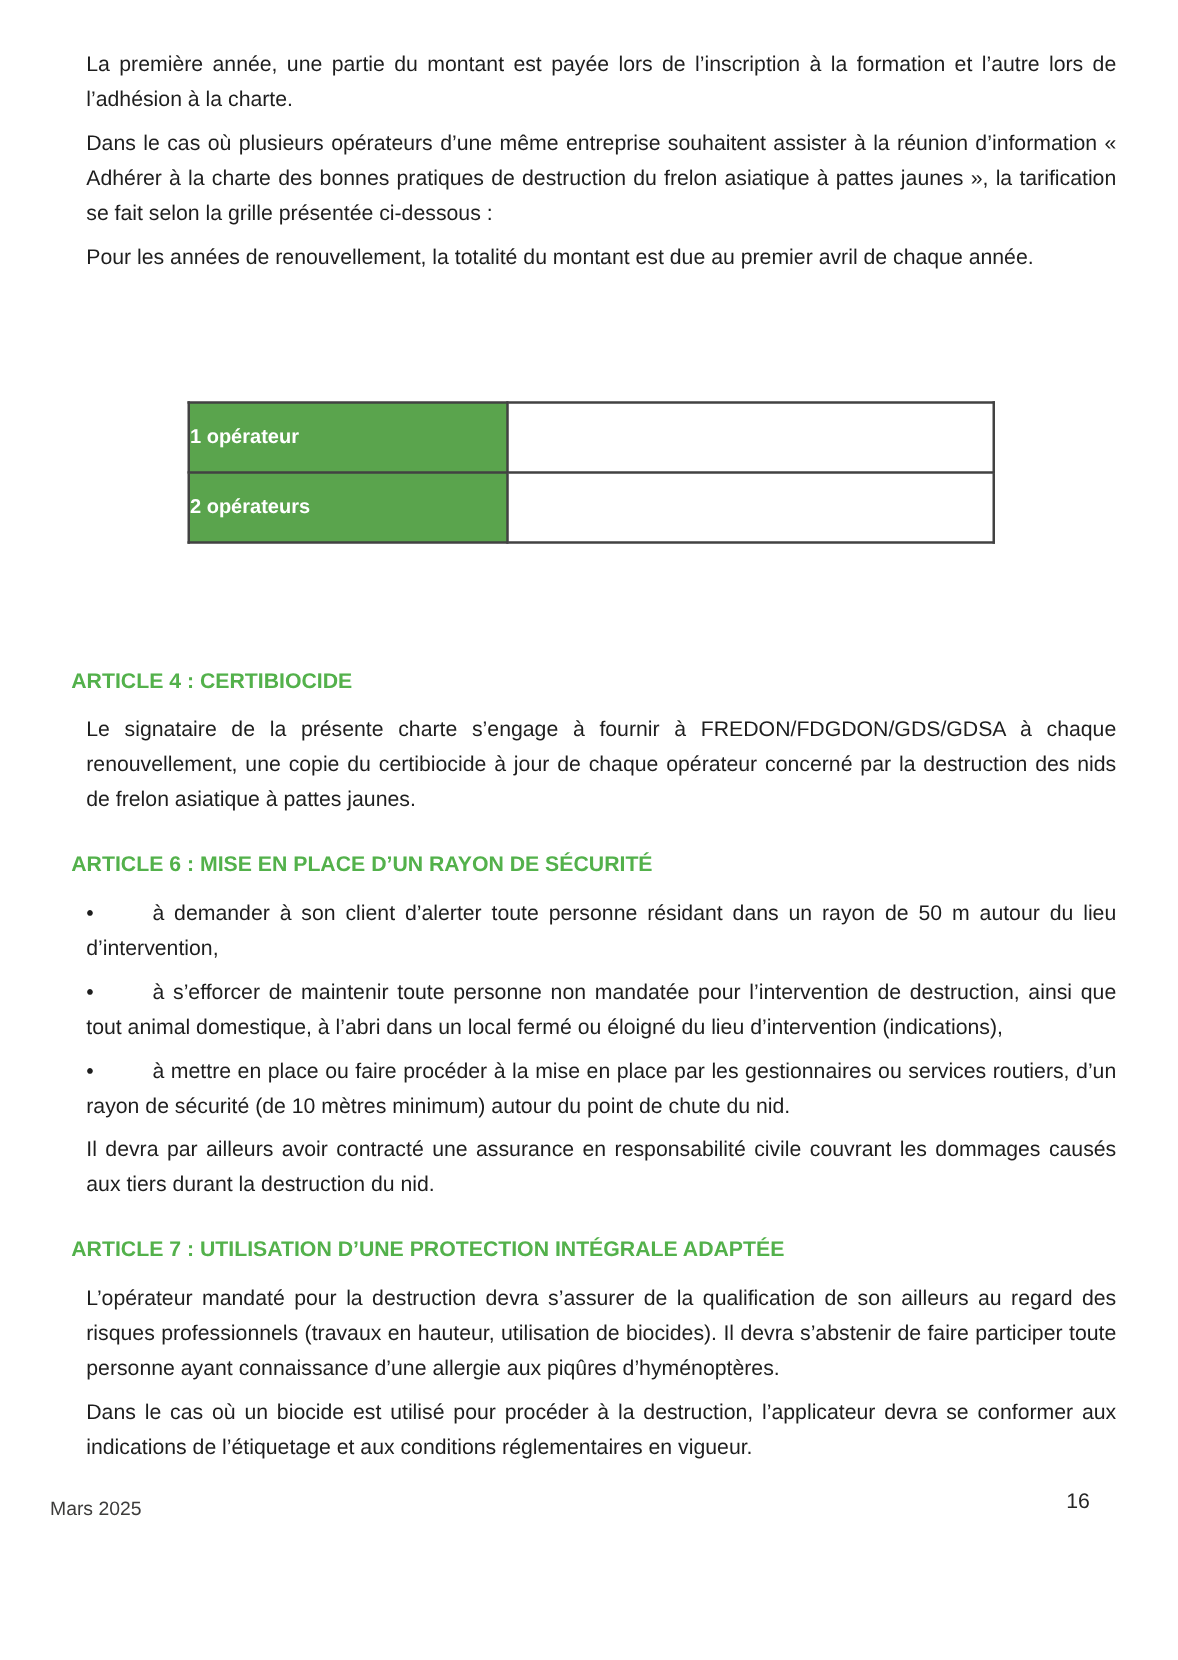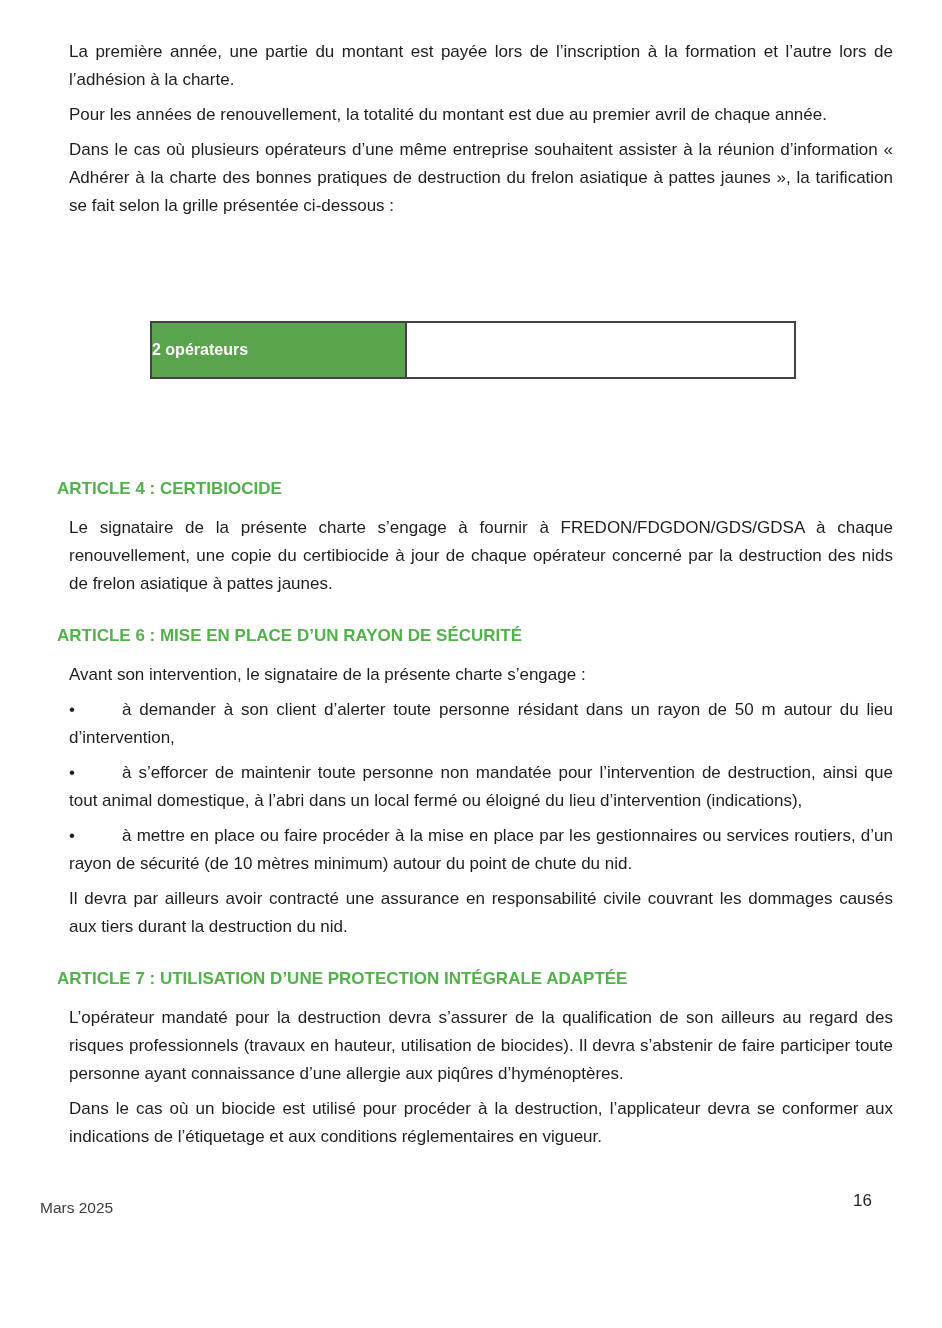--- a/index.html
+++ b/index.html
@@ -93,39 +93,42 @@
     color: #262626;
   }
 </style>
 </head>
 <body>
 
 <div class="page">
   <div class="content">
 
     <p class="body">La première année, une partie du montant est payée lors de l’inscription à la formation et l’autre lors de l’adhésion à la charte.</p>
+    <p class="body">Dans le cas où plusieurs opérateurs d’une même entreprise souhaitent assister à la réunion d’information « Adhérer à la charte des bonnes pratiques de destruction du frelon asiatique à pattes jaunes », la tarification se fait selon la grille présentée ci-dessous :</p>
     <p class="body">Pour les années de renouvellement, la totalité du montant est due au premier avril de chaque année.</p>
-    <p class="body">Dans le cas où plusieurs opérateurs d’une même entreprise souhaitent assister à la réunion d’information « Adhérer à la charte des bonnes pratiques de destruction du frelon asiatique à pattes jaunes », la tarification se fait selon la grille présentée ci-dessous :</p>
 
     <div class="table-wrap">
       <table class="pricing">
         <tbody>
+          <tr>
+            <td class="label-cell">1 opérateur</td>
+            <td class="value-cell"></td>
+          </tr>
           <tr>
             <td class="label-cell">2 opérateurs</td>
             <td class="value-cell"></td>
           </tr>
         </tbody>
       </table>
     </div>
 
     <h2 class="article first">ARTICLE 4 : CERTIBIOCIDE</h2>
     <p class="body">Le signataire de la présente charte s’engage à fournir à FREDON/FDGDON/GDS/GDSA à chaque renouvellement, une copie du certibiocide à jour de chaque opérateur concerné par la destruction des nids de frelon asiatique à pattes jaunes.</p>
 
     <h2 class="article">ARTICLE 6 : MISE EN PLACE D’UN RAYON DE SÉCURITÉ</h2>
-    <p class="body">Avant son intervention, le signataire de la présente charte s’engage :</p>
 
     <p class="body bullet"><span class="bullet-marker">•</span><span class="tab"></span><span>à demander à son client d’alerter toute personne résidant dans un rayon de 50 m autour du lieu d’intervention,</span></p>
 
     <p class="body bullet"><span class="bullet-marker">•</span><span class="tab"></span><span>à s’efforcer de maintenir toute personne non mandatée pour l’intervention de destruction, ainsi que tout animal domestique, à l’abri dans un local fermé ou éloigné du lieu d’intervention (indications),</span></p>
 
     <p class="body bullet"><span class="bullet-marker">•</span><span class="tab"></span><span>à mettre en place ou faire procéder à la mise en place par les gestionnaires ou services routiers, d’un rayon de sécurité (de 10 mètres minimum) autour du point de chute du nid.</span></p>
 
     <p class="body">Il devra par ailleurs avoir contracté une assurance en responsabilité civile couvrant les dommages causés aux tiers durant la destruction du nid.</p>
 
     <h2 class="article">ARTICLE 7 : UTILISATION D’UNE PROTECTION INTÉGRALE ADAPTÉE</h2>

